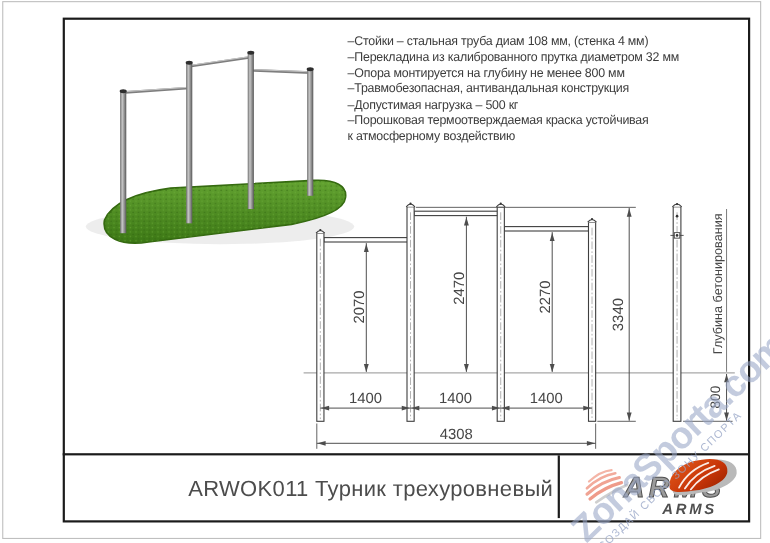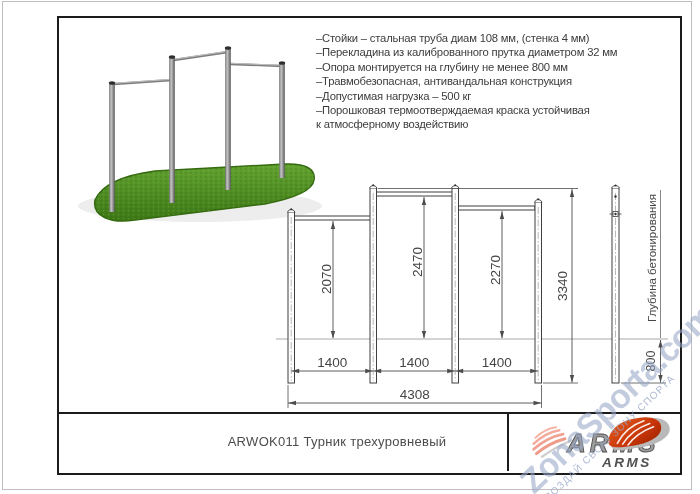--- a/index.html
+++ b/index.html
@@ -10,21 +10,21 @@
   .frame{position:absolute;left:57px;top:16px;width:621px;height:455px;
         border:2px solid #1b1b1b;}
   .titleblock-divider{position:absolute;left:57px;top:412px;width:623px;height:0;
         border-top:2px solid #1b1b1b;}
   .logo-divider{position:absolute;left:507px;top:414px;width:0;height:57px;
         border-left:2px solid #1b1b1b;}
   .specs{position:absolute;left:316px;top:31px;width:360px;
         font-size:11.5px;line-height:14.4px;color:#3c3c3c;letter-spacing:-0.2px;
         transform:scaleX(0.98);transform-origin:left top;white-space:nowrap;}
   .doc-title{position:absolute;left:167px;top:434px;width:340px;height:24px;
-        text-align:center;font-size:13px;color:#4c4c4c;letter-spacing:0.3px;}
+        text-align:center;font-size:20px;color:#4c4c4c;letter-spacing:0.3px;}
   .render3d{position:absolute;left:50px;top:28px;}
   .drawing{position:absolute;left:0;top:0;pointer-events:none;}
   .logo{position:absolute;left:509px;top:415px;}
   .wm-main{position:absolute;left:447px;top:376px;width:340px;height:44px;line-height:44px;
         text-align:center;font-size:34px;font-weight:bold;letter-spacing:-1px;
         color:rgba(151,165,199,0.58);transform:rotate(-44deg);pointer-events:none;}
   .wm-sub{position:absolute;left:500px;top:430px;width:220px;height:16px;line-height:16px;
         text-align:center;font-size:10px;letter-spacing:1.2px;
         color:rgba(151,165,199,0.78);transform:rotate(-44deg);pointer-events:none;}
 </style>

